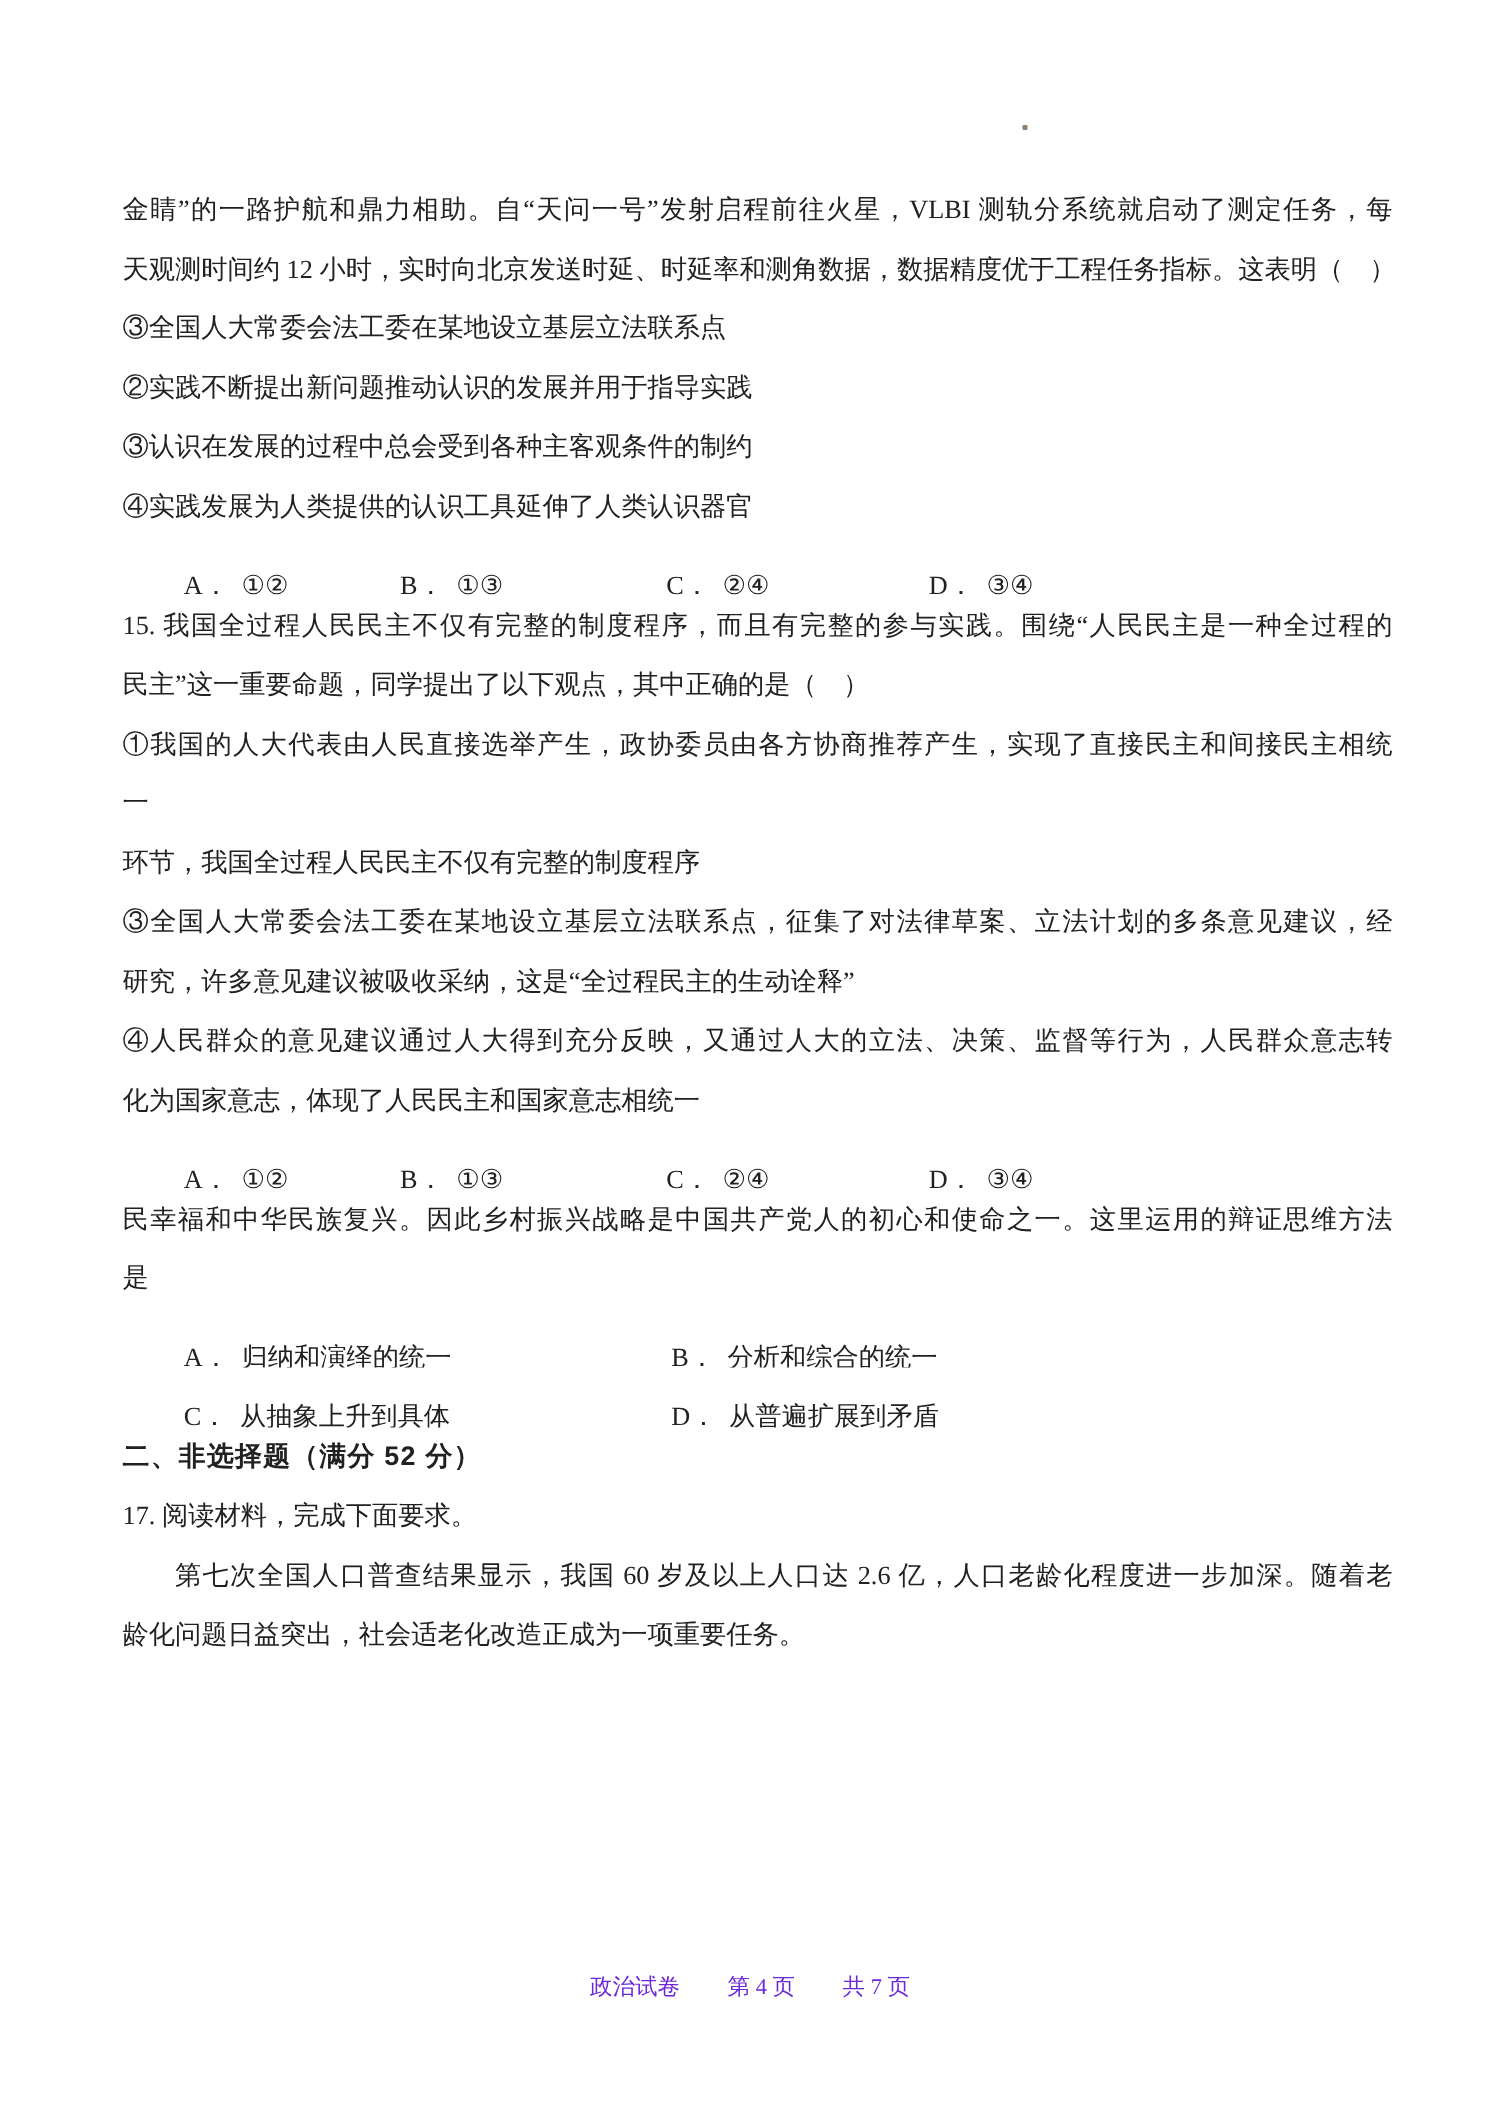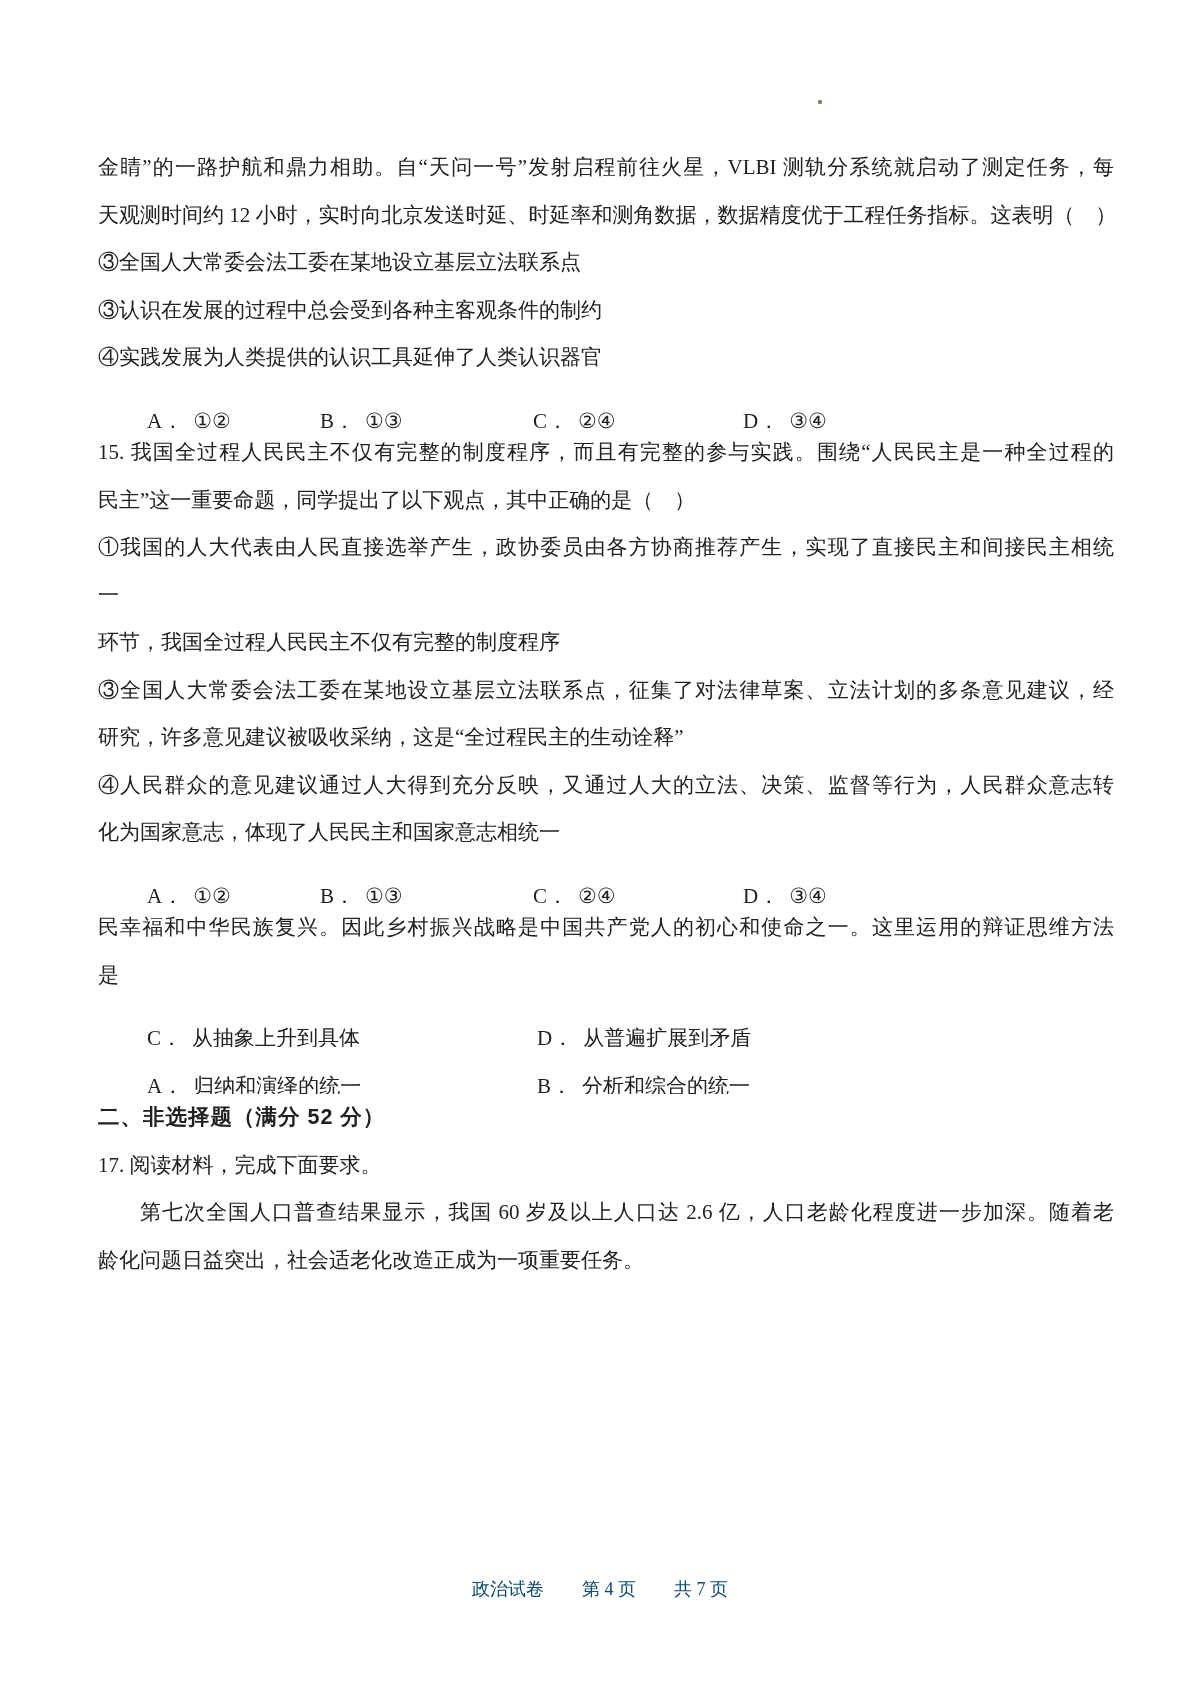--- a/index.html
+++ b/index.html
@@ -61,21 +61,21 @@
     position: absolute;
     left: 0;
     top: 1576px;
     width: 1200px;
     display: flex;
     justify-content: center;
     align-items: baseline;
     gap: 38px;
     font-size: 18px;
     line-height: 26px;
-    color: #0c4a6e;
+    color: #6d28d9;
   }
   .artifact-dot {
     position: absolute;
     left: 818px;
     top: 100px;
     width: 4px;
     height: 4px;
     background: #8f7e6e;
     border-radius: 1px;
   }
@@ -85,20 +85,21 @@
 
 <div class="page">
 
   <div class="artifact-dot"></div>
 
   <div class="content">
 
     <div class="line full">金睛”的一路护航和鼎力相助。自“天问一号”发射启程前往火星，VLBI 测轨分系统就启动了测定任务，每</div>
     <div class="line">天观测时间约 12 小时，实时向北京发送时延、时延率和测角数据，数据精度优于工程任务指标。这表明（　）</div>
     <div class="line">③全国人大常委会法工委在某地设立基层立法联系点</div>
+    <div class="line">②实践不断提出新问题推动认识的发展并用于指导实践</div>
     <div class="line">③认识在发展的过程中总会受到各种主客观条件的制约</div>
     <div class="line">④实践发展为人类提供的认识工具延伸了人类认识器官</div>
     <div class="line opt-row">
       <span class="opt opt-a"><span class="opt-label">A．</span><span>①②</span></span>
       <span class="opt opt-b"><span class="opt-label">B．</span><span>①③</span></span>
       <span class="opt opt-c"><span class="opt-label">C．</span><span>②④</span></span>
       <span class="opt opt-d"><span class="opt-label">D．</span><span>③④</span></span>
     </div>
 
     <div class="line full">15. 我国全过程人民民主不仅有完整的制度程序，而且有完整的参与实践。围绕“人民民主是一种全过程的</div>
@@ -113,26 +114,26 @@
     <div class="line opt-row">
       <span class="opt opt-a"><span class="opt-label">A．</span><span>①②</span></span>
       <span class="opt opt-b"><span class="opt-label">B．</span><span>①③</span></span>
       <span class="opt opt-c"><span class="opt-label">C．</span><span>②④</span></span>
       <span class="opt opt-d"><span class="opt-label">D．</span><span>③④</span></span>
     </div>
 
     <div class="line full">民幸福和中华民族复兴。因此乡村振兴战略是中国共产党人的初心和使命之一。这里运用的辩证思维方法</div>
     <div class="line">是</div>
     <div class="line opt-row">
+      <span class="opt opt2-col1"><span class="opt-label">A．</span><span>归纳和演绎的统一</span></span>
+      <span class="opt opt2-col2"><span class="opt-label">B．</span><span>分析和综合的统一</span></span>
+    </div>
+    <div class="line opt-row">
       <span class="opt opt2-col1"><span class="opt-label">C．</span><span>从抽象上升到具体</span></span>
       <span class="opt opt2-col2"><span class="opt-label">D．</span><span>从普遍扩展到矛盾</span></span>
-    </div>
-    <div class="line opt-row">
-      <span class="opt opt2-col1"><span class="opt-label">A．</span><span>归纳和演绎的统一</span></span>
-      <span class="opt opt2-col2"><span class="opt-label">B．</span><span>分析和综合的统一</span></span>
     </div>
 
     <div class="line section-heading">二、非选择题（满分 52 分）</div>
 
     <div class="line">17. 阅读材料，完成下面要求。</div>
     <div class="line full indent2">第七次全国人口普查结果显示，我国 60 岁及以上人口达 2.6 亿，人口老龄化程度进一步加深。随着老</div>
     <div class="line">龄化问题日益突出，社会适老化改造正成为一项重要任务。</div>
 
   </div>
 

